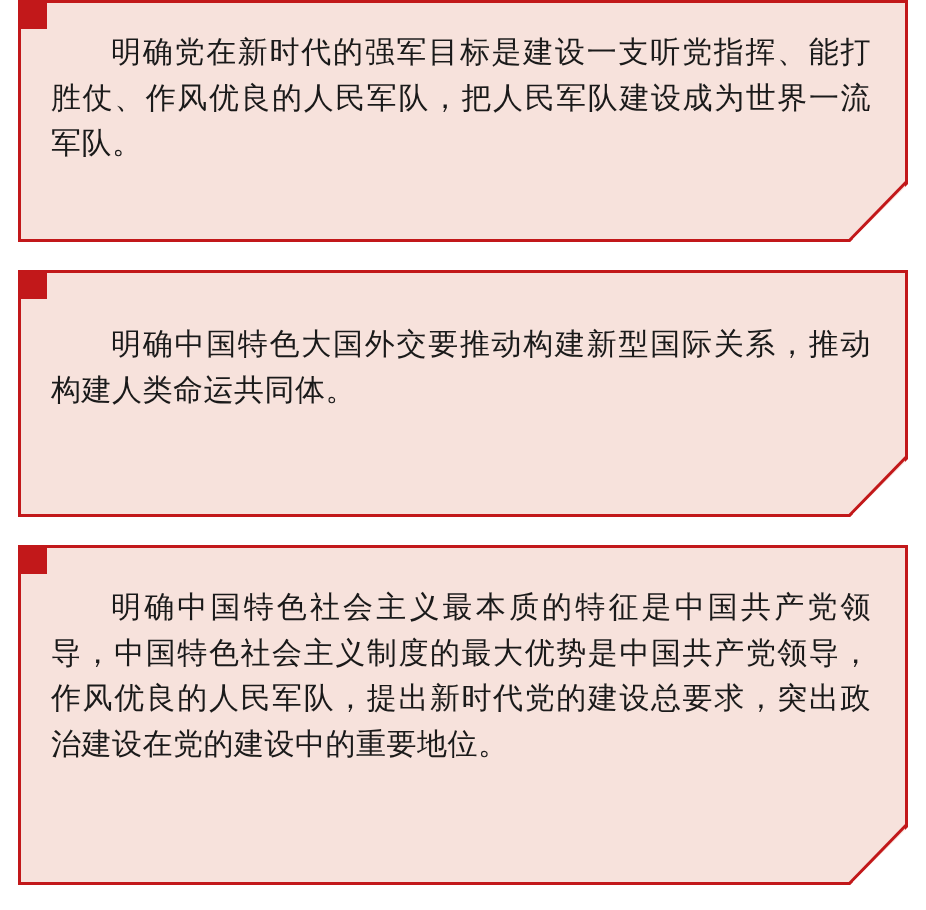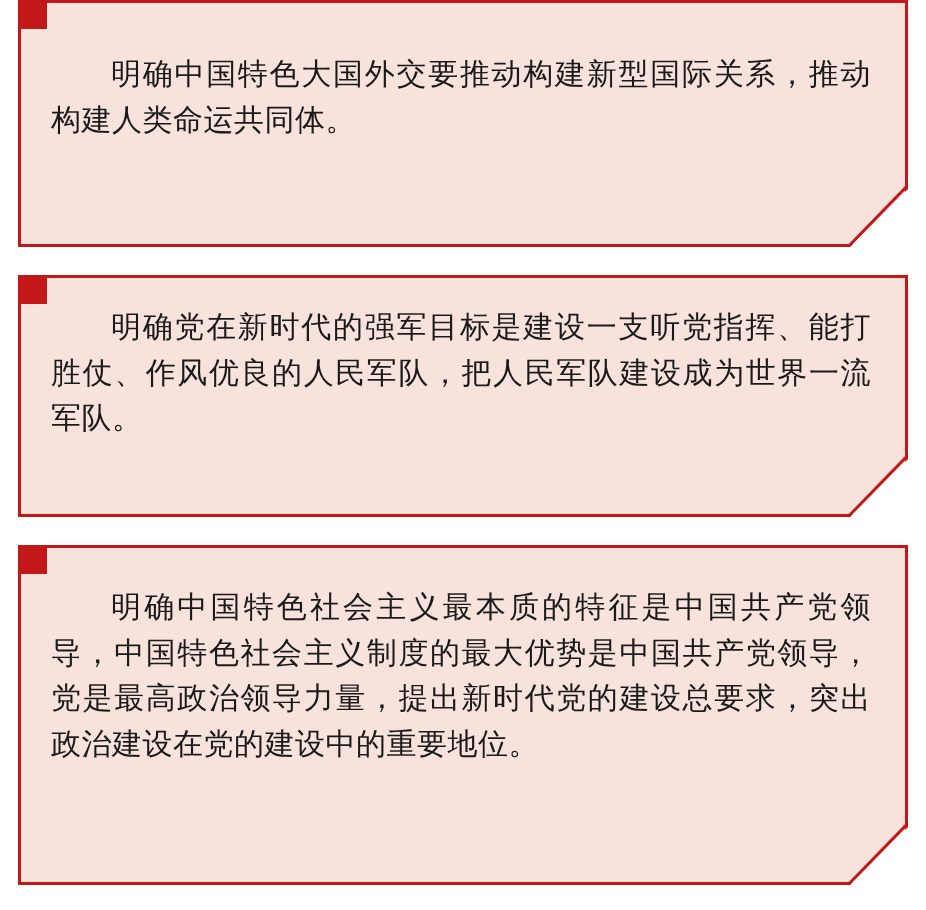--- a/index.html
+++ b/index.html
@@ -72,48 +72,48 @@
   .card-2 { height: 247px; }
   .card-3 { height: 340px; }
   .card-2 .card-text { padding-top: 22px; }
   .card-3 .card-text { padding-top: 10px; }
 </style>
 </head>
 <body>
 
 <div class="page">
 
+  <div class="card card-1">
+    <span class="marker"></span>
+    <div class="card-inner">
+      <p class="card-text">明确党在新时代的强军目标是建设一支听党指挥、能打胜仗、作风优良的人民军队，把人民军队建设成为世界一流军队。</p>
+    </div>
+    <span class="corner-line">
+      <svg width="96" height="96" viewBox="0 0 96 96" aria-hidden="true">
+        <line x1="30" y1="96" x2="96" y2="28" stroke="#c2181a" stroke-width="3"></line>
+      </svg>
+    </span>
+  </div>
+
   <div class="card card-2">
     <span class="marker"></span>
     <div class="card-inner">
       <p class="card-text">明确中国特色大国外交要推动构建新型国际关系，推动构建人类命运共同体。</p>
     </div>
     <span class="corner-line">
       <svg width="96" height="96" viewBox="0 0 96 96" aria-hidden="true">
         <line x1="30" y1="96" x2="96" y2="28" stroke="#c2181a" stroke-width="3"></line>
       </svg>
     </span>
   </div>
 
-  <div class="card card-1">
-    <span class="marker"></span>
-    <div class="card-inner">
-      <p class="card-text">明确党在新时代的强军目标是建设一支听党指挥、能打胜仗、作风优良的人民军队，把人民军队建设成为世界一流军队。</p>
-    </div>
-    <span class="corner-line">
-      <svg width="96" height="96" viewBox="0 0 96 96" aria-hidden="true">
-        <line x1="30" y1="96" x2="96" y2="28" stroke="#c2181a" stroke-width="3"></line>
-      </svg>
-    </span>
-  </div>
-
   <div class="card card-3">
     <span class="marker"></span>
     <div class="card-inner">
-      <p class="card-text">明确中国特色社会主义最本质的特征是中国共产党领导，中国特色社会主义制度的最大优势是中国共产党领导，党是最高政治领导力量，提出新时代党的建设总要求，突出政治建设在党的建设中的重要地位。</p>
+      <p class="card-text">明确中国特色社会主义最本质的特征是中国共产党领导，中国特色社会主义制度的最大优势是中国共产党领导，作风优良的人民军队，提出新时代党的建设总要求，突出政治建设在党的建设中的重要地位。</p>
     </div>
     <span class="corner-line">
       <svg width="96" height="96" viewBox="0 0 96 96" aria-hidden="true">
         <line x1="30" y1="96" x2="96" y2="28" stroke="#c2181a" stroke-width="3"></line>
       </svg>
     </span>
   </div>
 
 </div>
 

